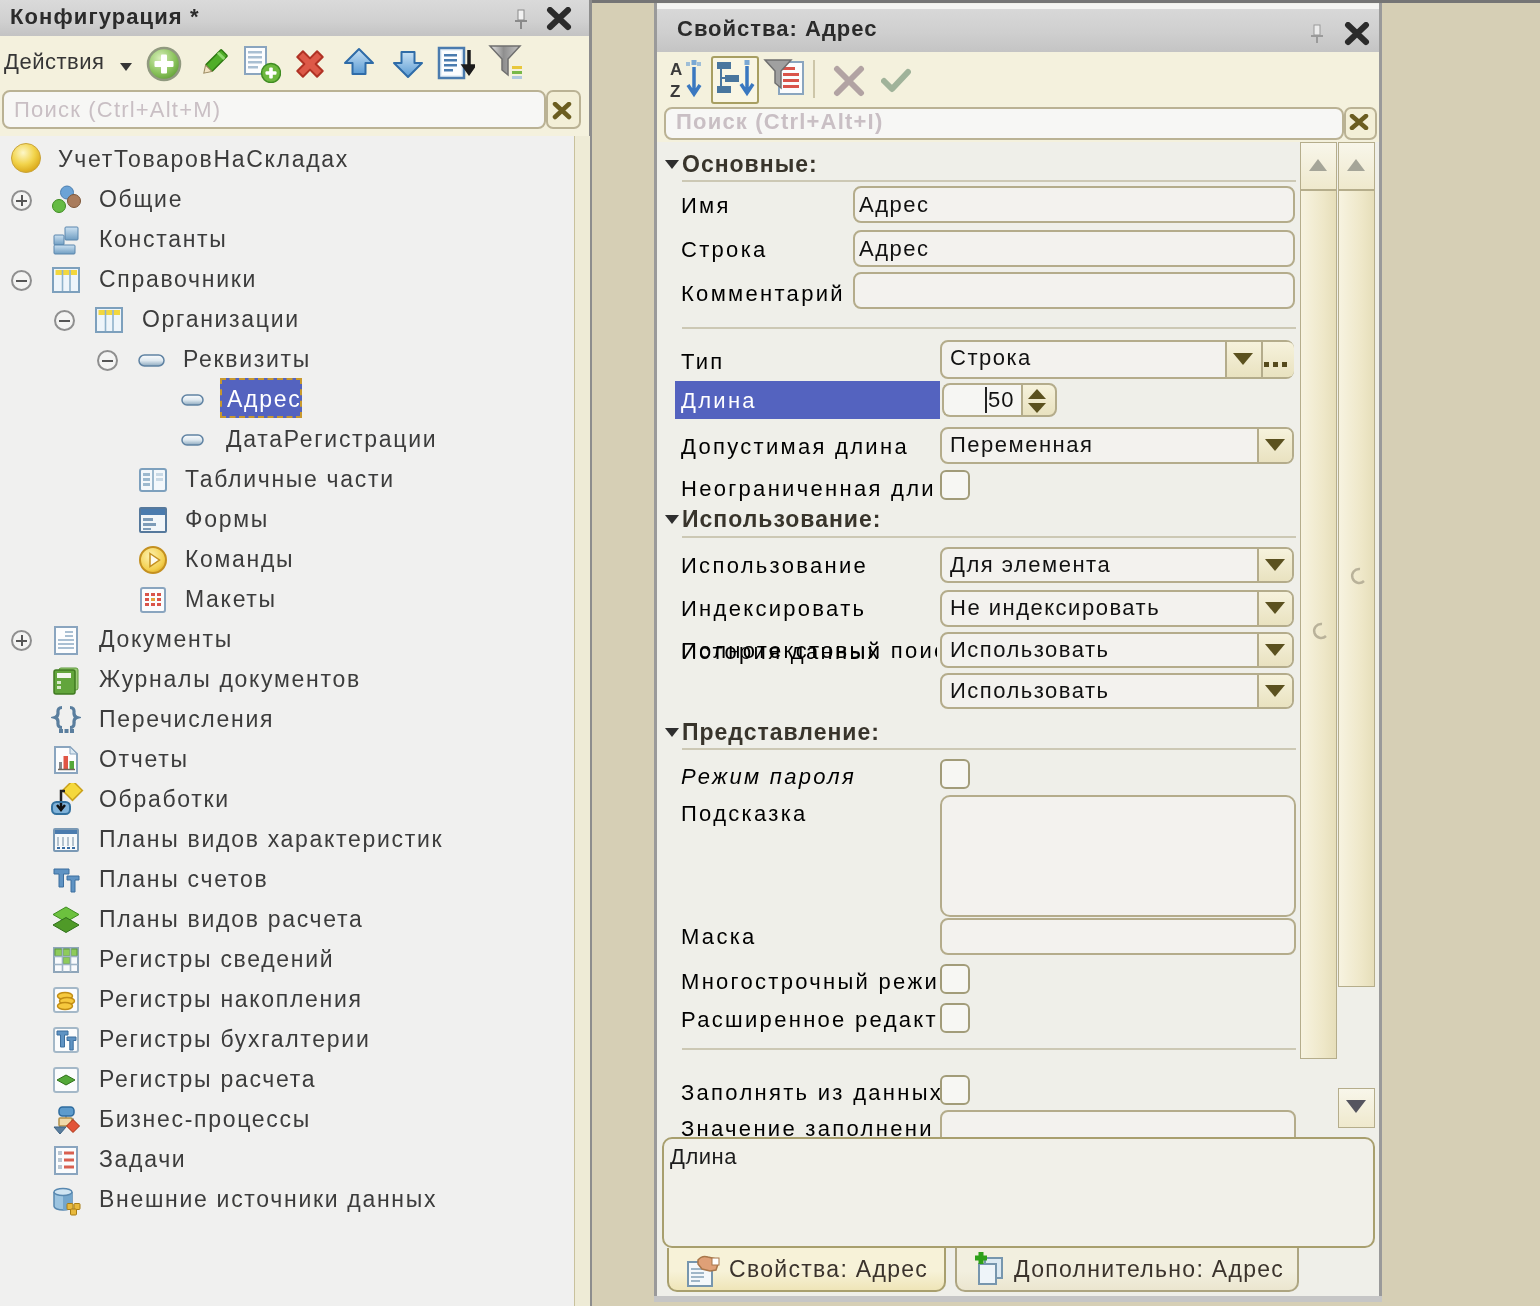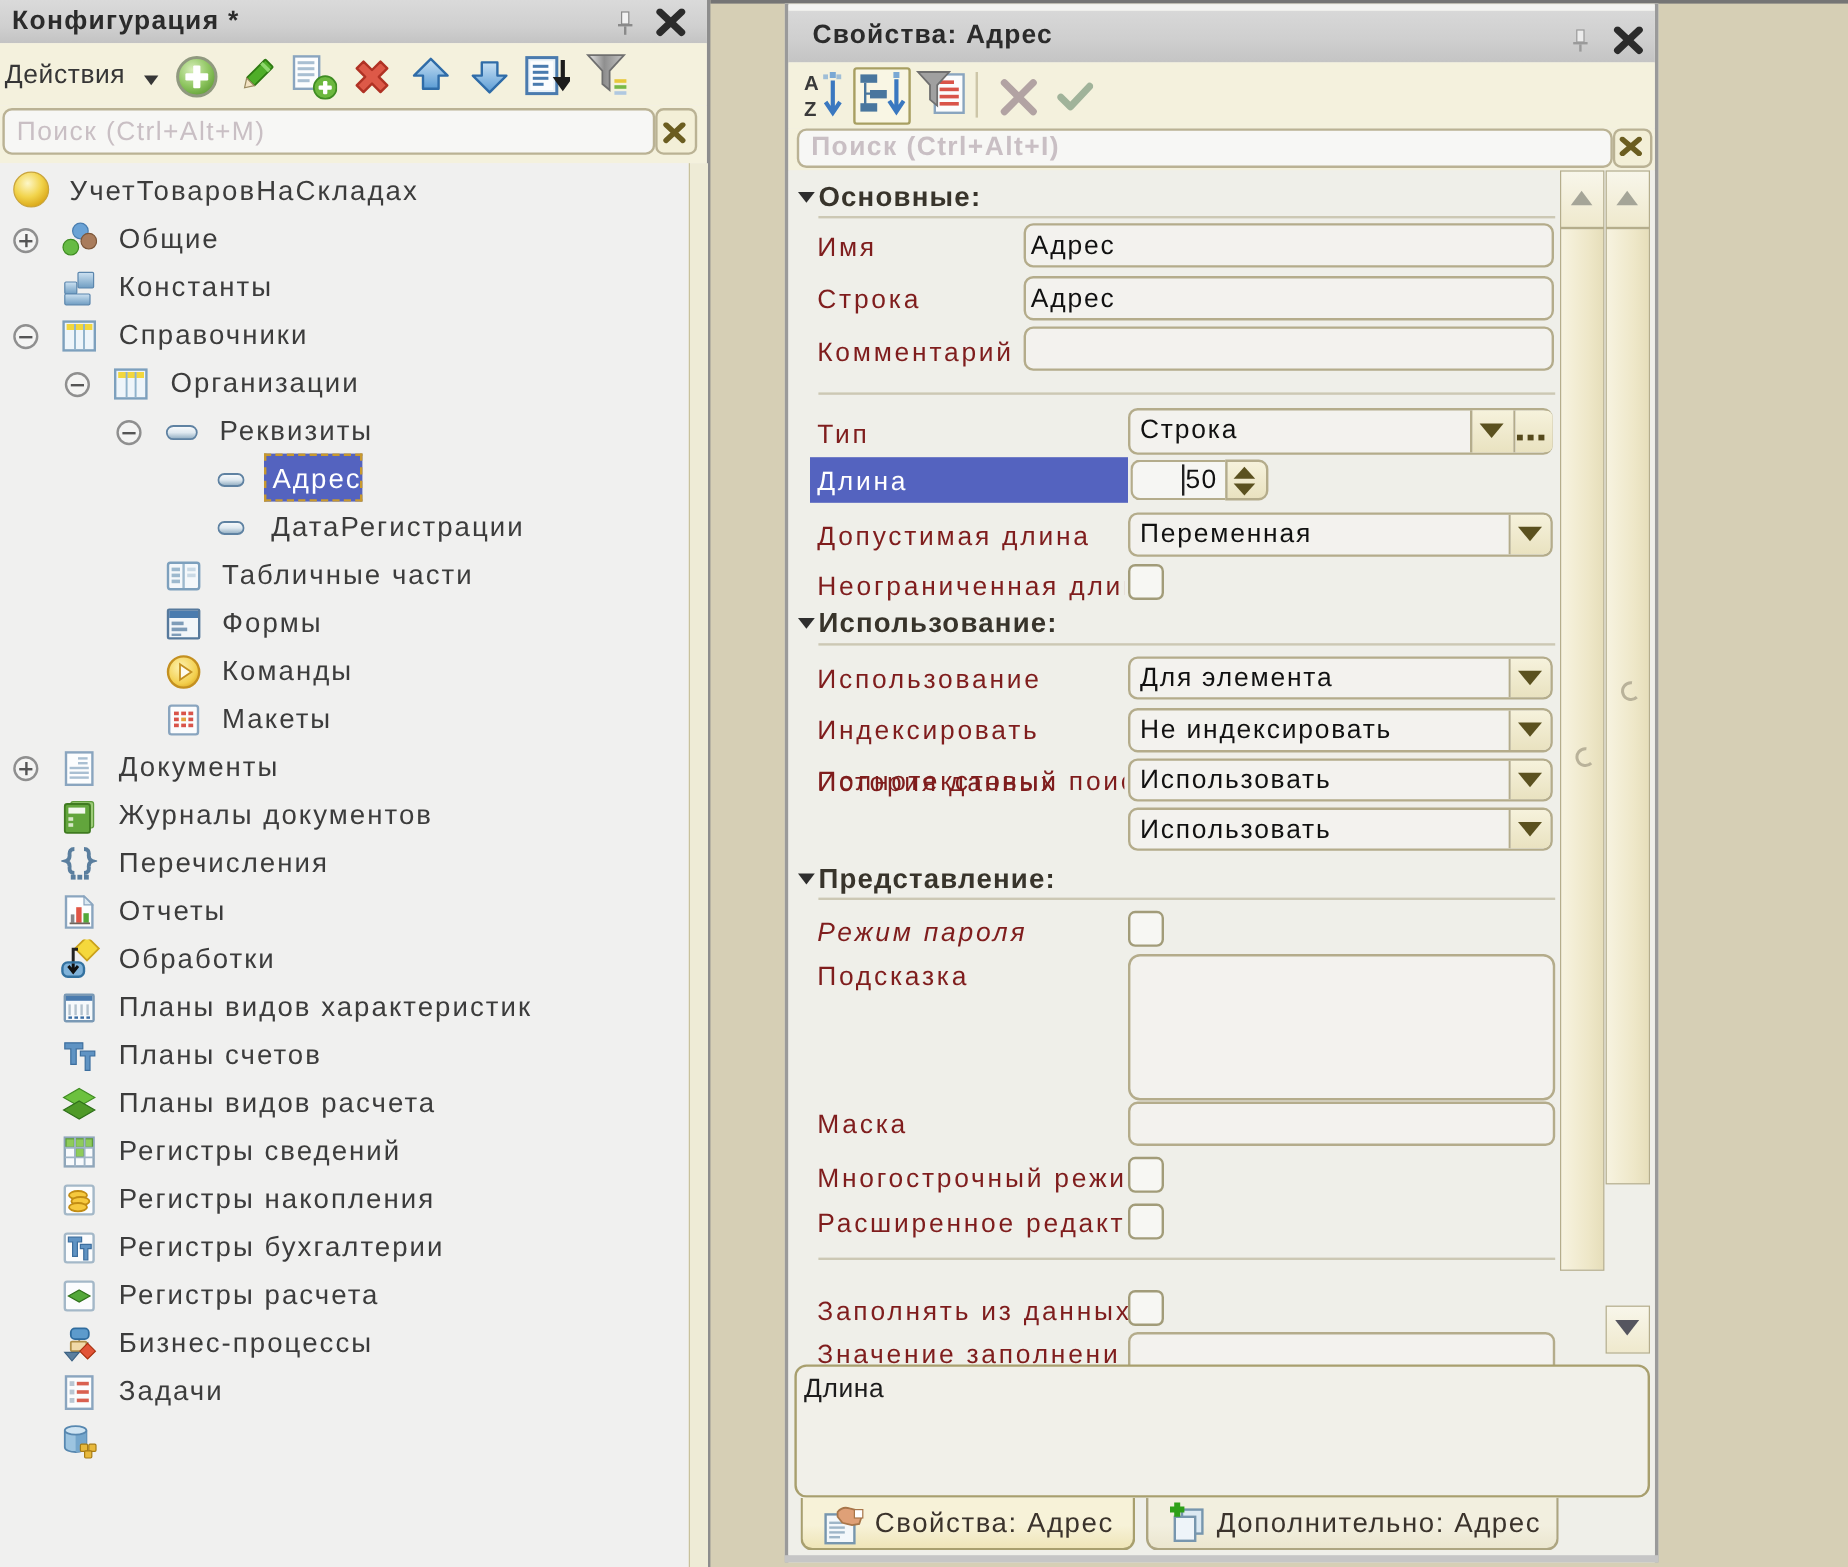--- a/index.html
+++ b/index.html
@@ -35,21 +35,21 @@
   #rwhiteline{left:657px;top:4px;width:722px;height:5px;background:#f4f4f2;}
   #rtitle{left:657px;top:9px;width:722px;height:43px;
      background:linear-gradient(#d8d8d8 0%,#cfcfcf 55%,#c4c4c4 100%);}
   #rtitle .txt{position:absolute;left:20px;top:7px;font-size:22px;font-weight:bold;
      color:#2b2b2b;letter-spacing:1.0px;}
   #rtoolbar{left:657px;top:52px;width:722px;height:55px;background:#f4f1dd;}
   #rsearchrow{left:657px;top:107px;width:722px;height:35px;background:#f4f1dd;}
   #rcontent{left:657px;top:142px;width:722px;height:1154px;background:#efefe9;}
   #rbottom{left:654px;top:1296px;width:728px;height:6px;background:#c6c6c6;}
   
-  .plbl{position:absolute;font-size:22px;color:#7f1d1d;letter-spacing:2.3px;white-space:nowrap;}
+  .plbl{position:absolute;font-size:22px;color:#000000;letter-spacing:2.3px;white-space:nowrap;}
   .phead{position:absolute;font-size:23px;font-weight:bold;color:#38342b;
         letter-spacing:1.0px;white-space:nowrap;}
   .phead:before{content:"";position:absolute;left:-17px;top:9px;
         border-left:7px solid transparent;border-right:7px solid transparent;
         border-top:9px solid #2e2e2e;}
   .hline{position:absolute;height:2px;background:#ccc8b4;}
   .pinput{position:absolute;background:#f3f2ee;border:2px solid #b4ac8b;border-radius:8px;}
   .pinput .v{position:absolute;left:4px;top:4px;font-size:22px;color:#111;letter-spacing:1.5px;}
   .combo{position:absolute;background:#f3f2ee;border:2px solid #b4ac8b;border-radius:8px;}
   .combo .v{position:absolute;left:8px;top:3px;font-size:22px;color:#111;letter-spacing:1.5px;white-space:nowrap;}
@@ -498,20 +498,21 @@
     <svg class="ticon" style="left:51px" width="32" height="32">
       <path d="M3 7 V21 C3 23.5 7.5 25 12 25 C16.5 25 21 23.5 21 21 V7" fill="#9cc4e0" stroke="#5888b0" stroke-width="1.5"></path>
       <path d="M12 7 V25 C16.5 25 21 23.5 21 21 V7 Z" fill="#74a6cc"></path>
       <ellipse cx="12" cy="7" rx="9" ry="3.5" fill="#cfe4f2" stroke="#5888b0" stroke-width="1.5"></ellipse>
       <g fill="#e8b93c" stroke="#a87c14">
         <rect x="16" y="18.5" width="6" height="6" rx="1"></rect>
         <rect x="23" y="18.5" width="6" height="6" rx="1"></rect>
         <rect x="19.5" y="24" width="6" height="6" rx="1"></rect>
       </g>
     </svg>
+    <span class="t" style="left:99px">Внешние источники данных</span>
   </div>
   <div class="abs" id="rpanel"></div>
   <div class="abs" id="rwhiteline"></div>
   <div class="abs" id="rtitle">
     <span class="txt">Свойства: Адрес</span>
   </div>
   <div class="abs" id="rtoolbar"></div>
   <div class="abs" id="rsearchrow"></div>
   <div class="abs" id="rcontent"></div>
   <div class="abs" id="rbottom"></div>

